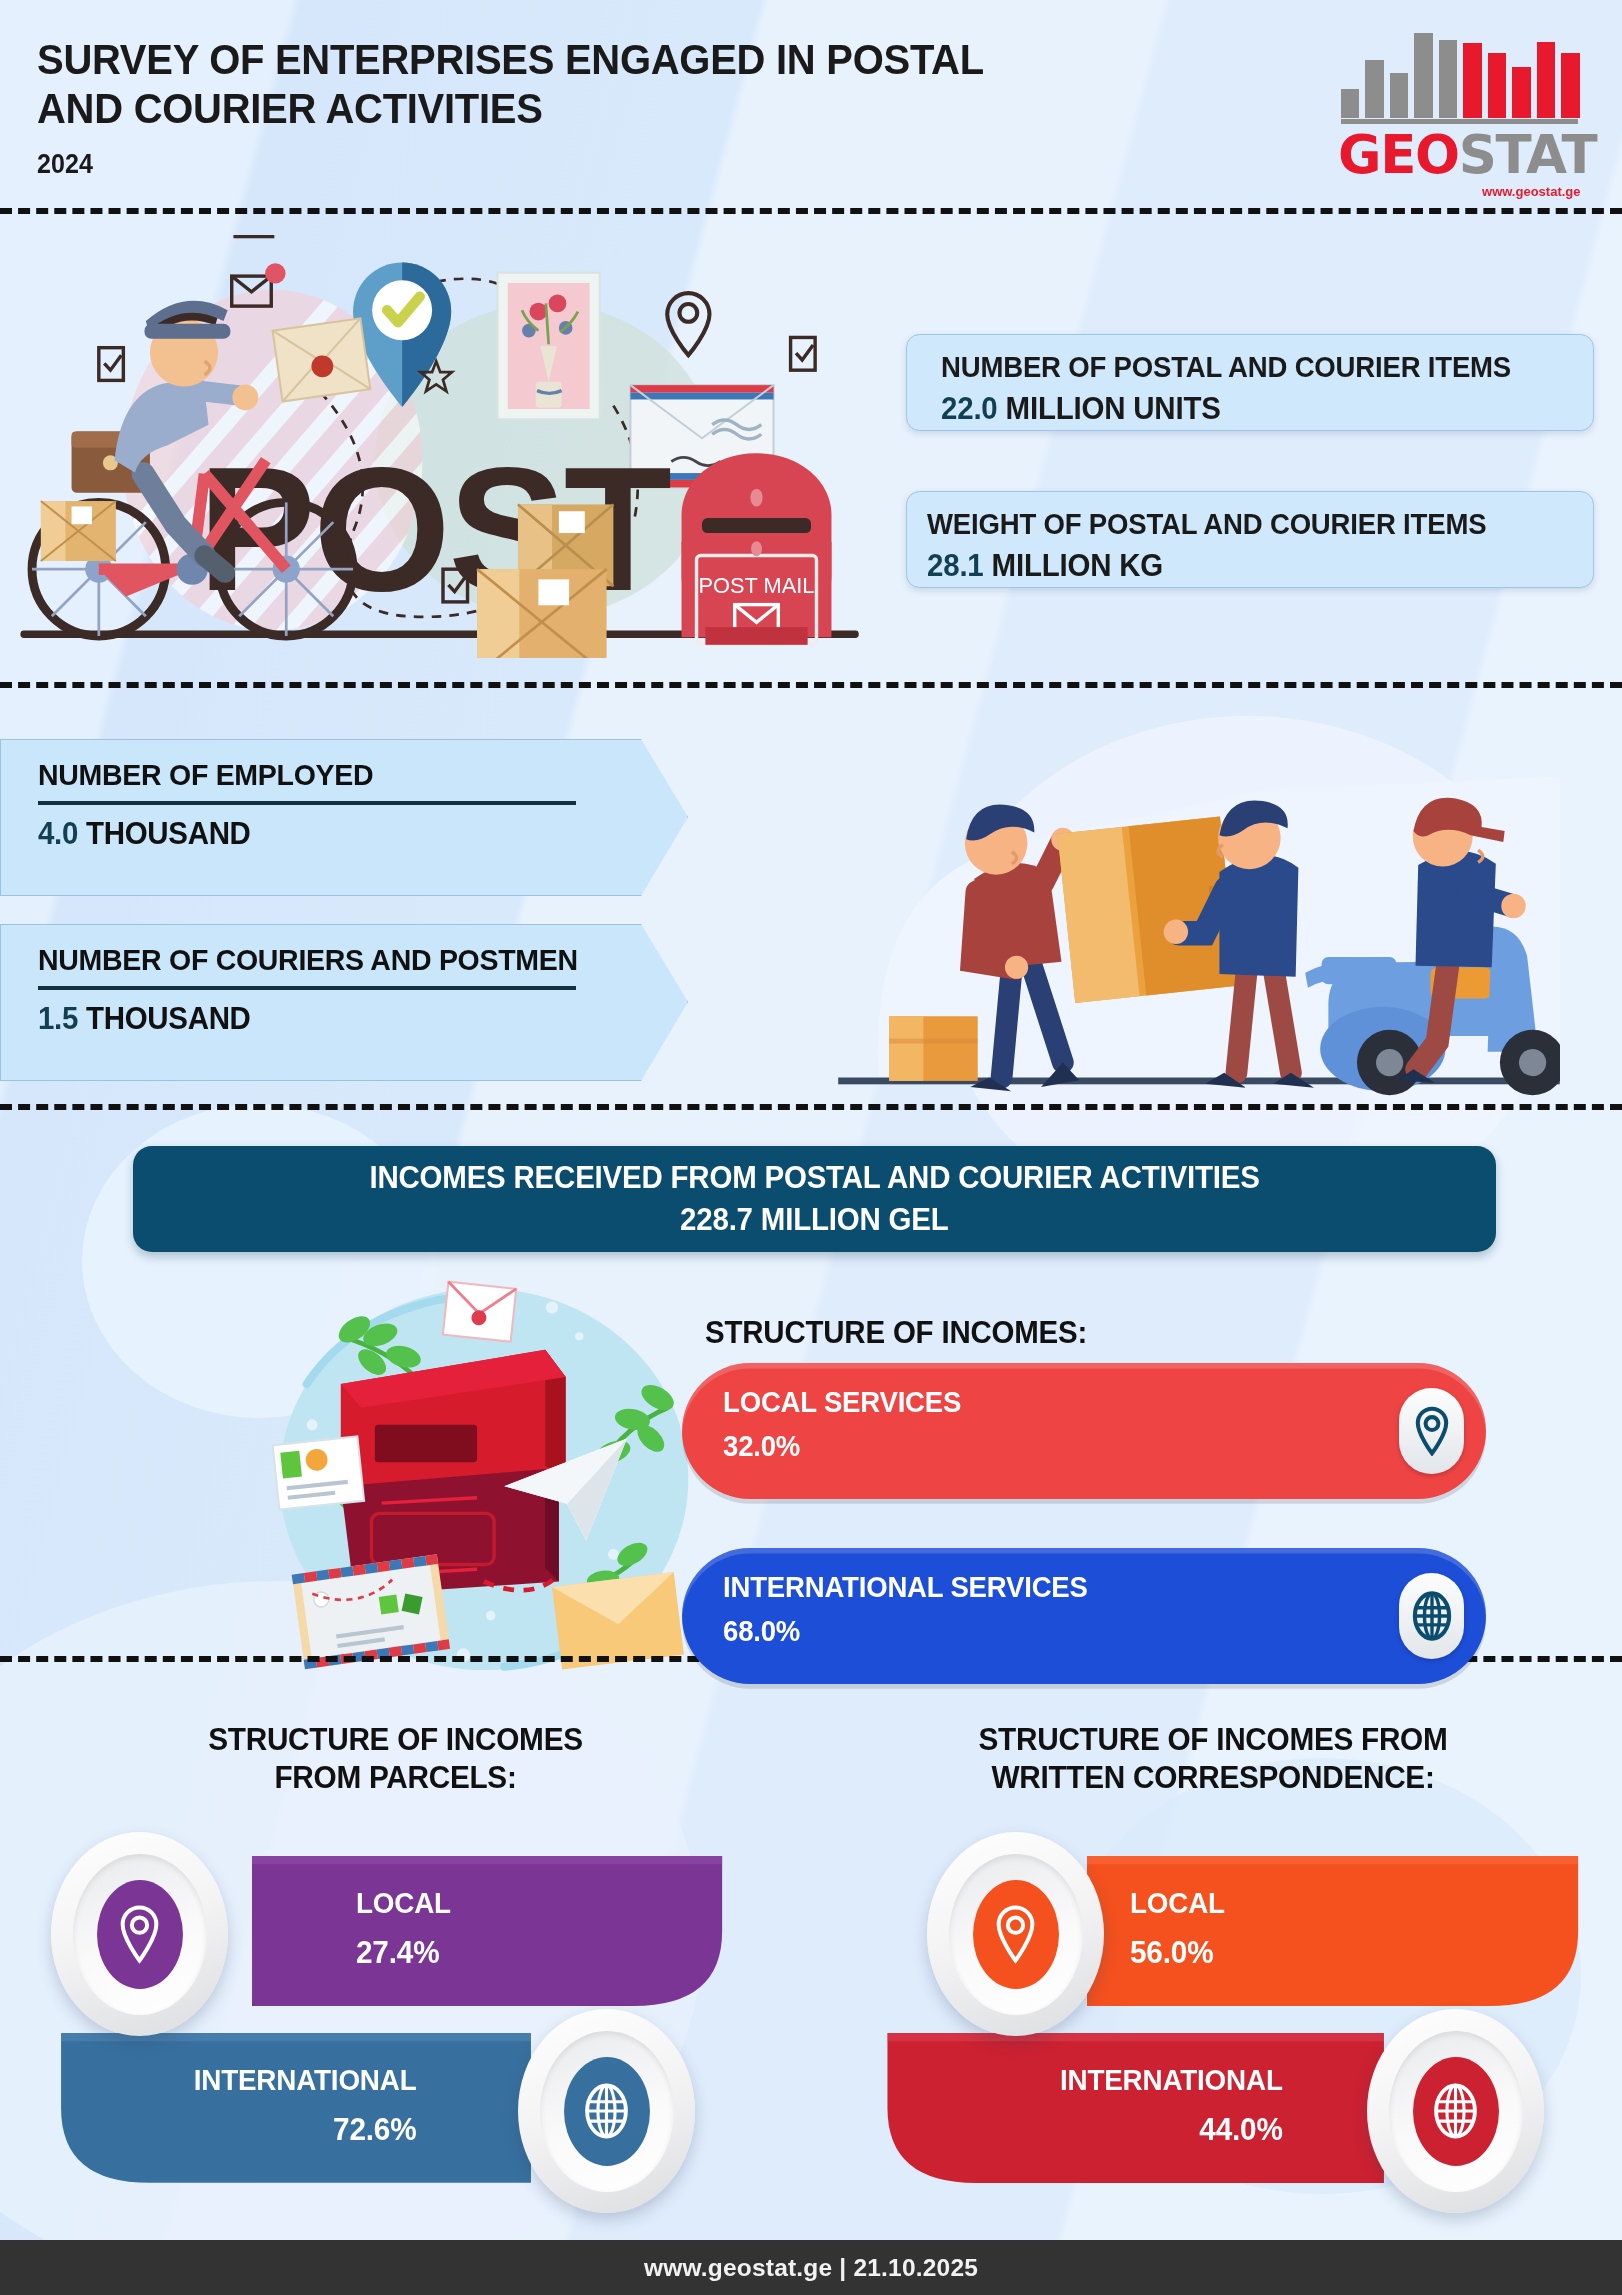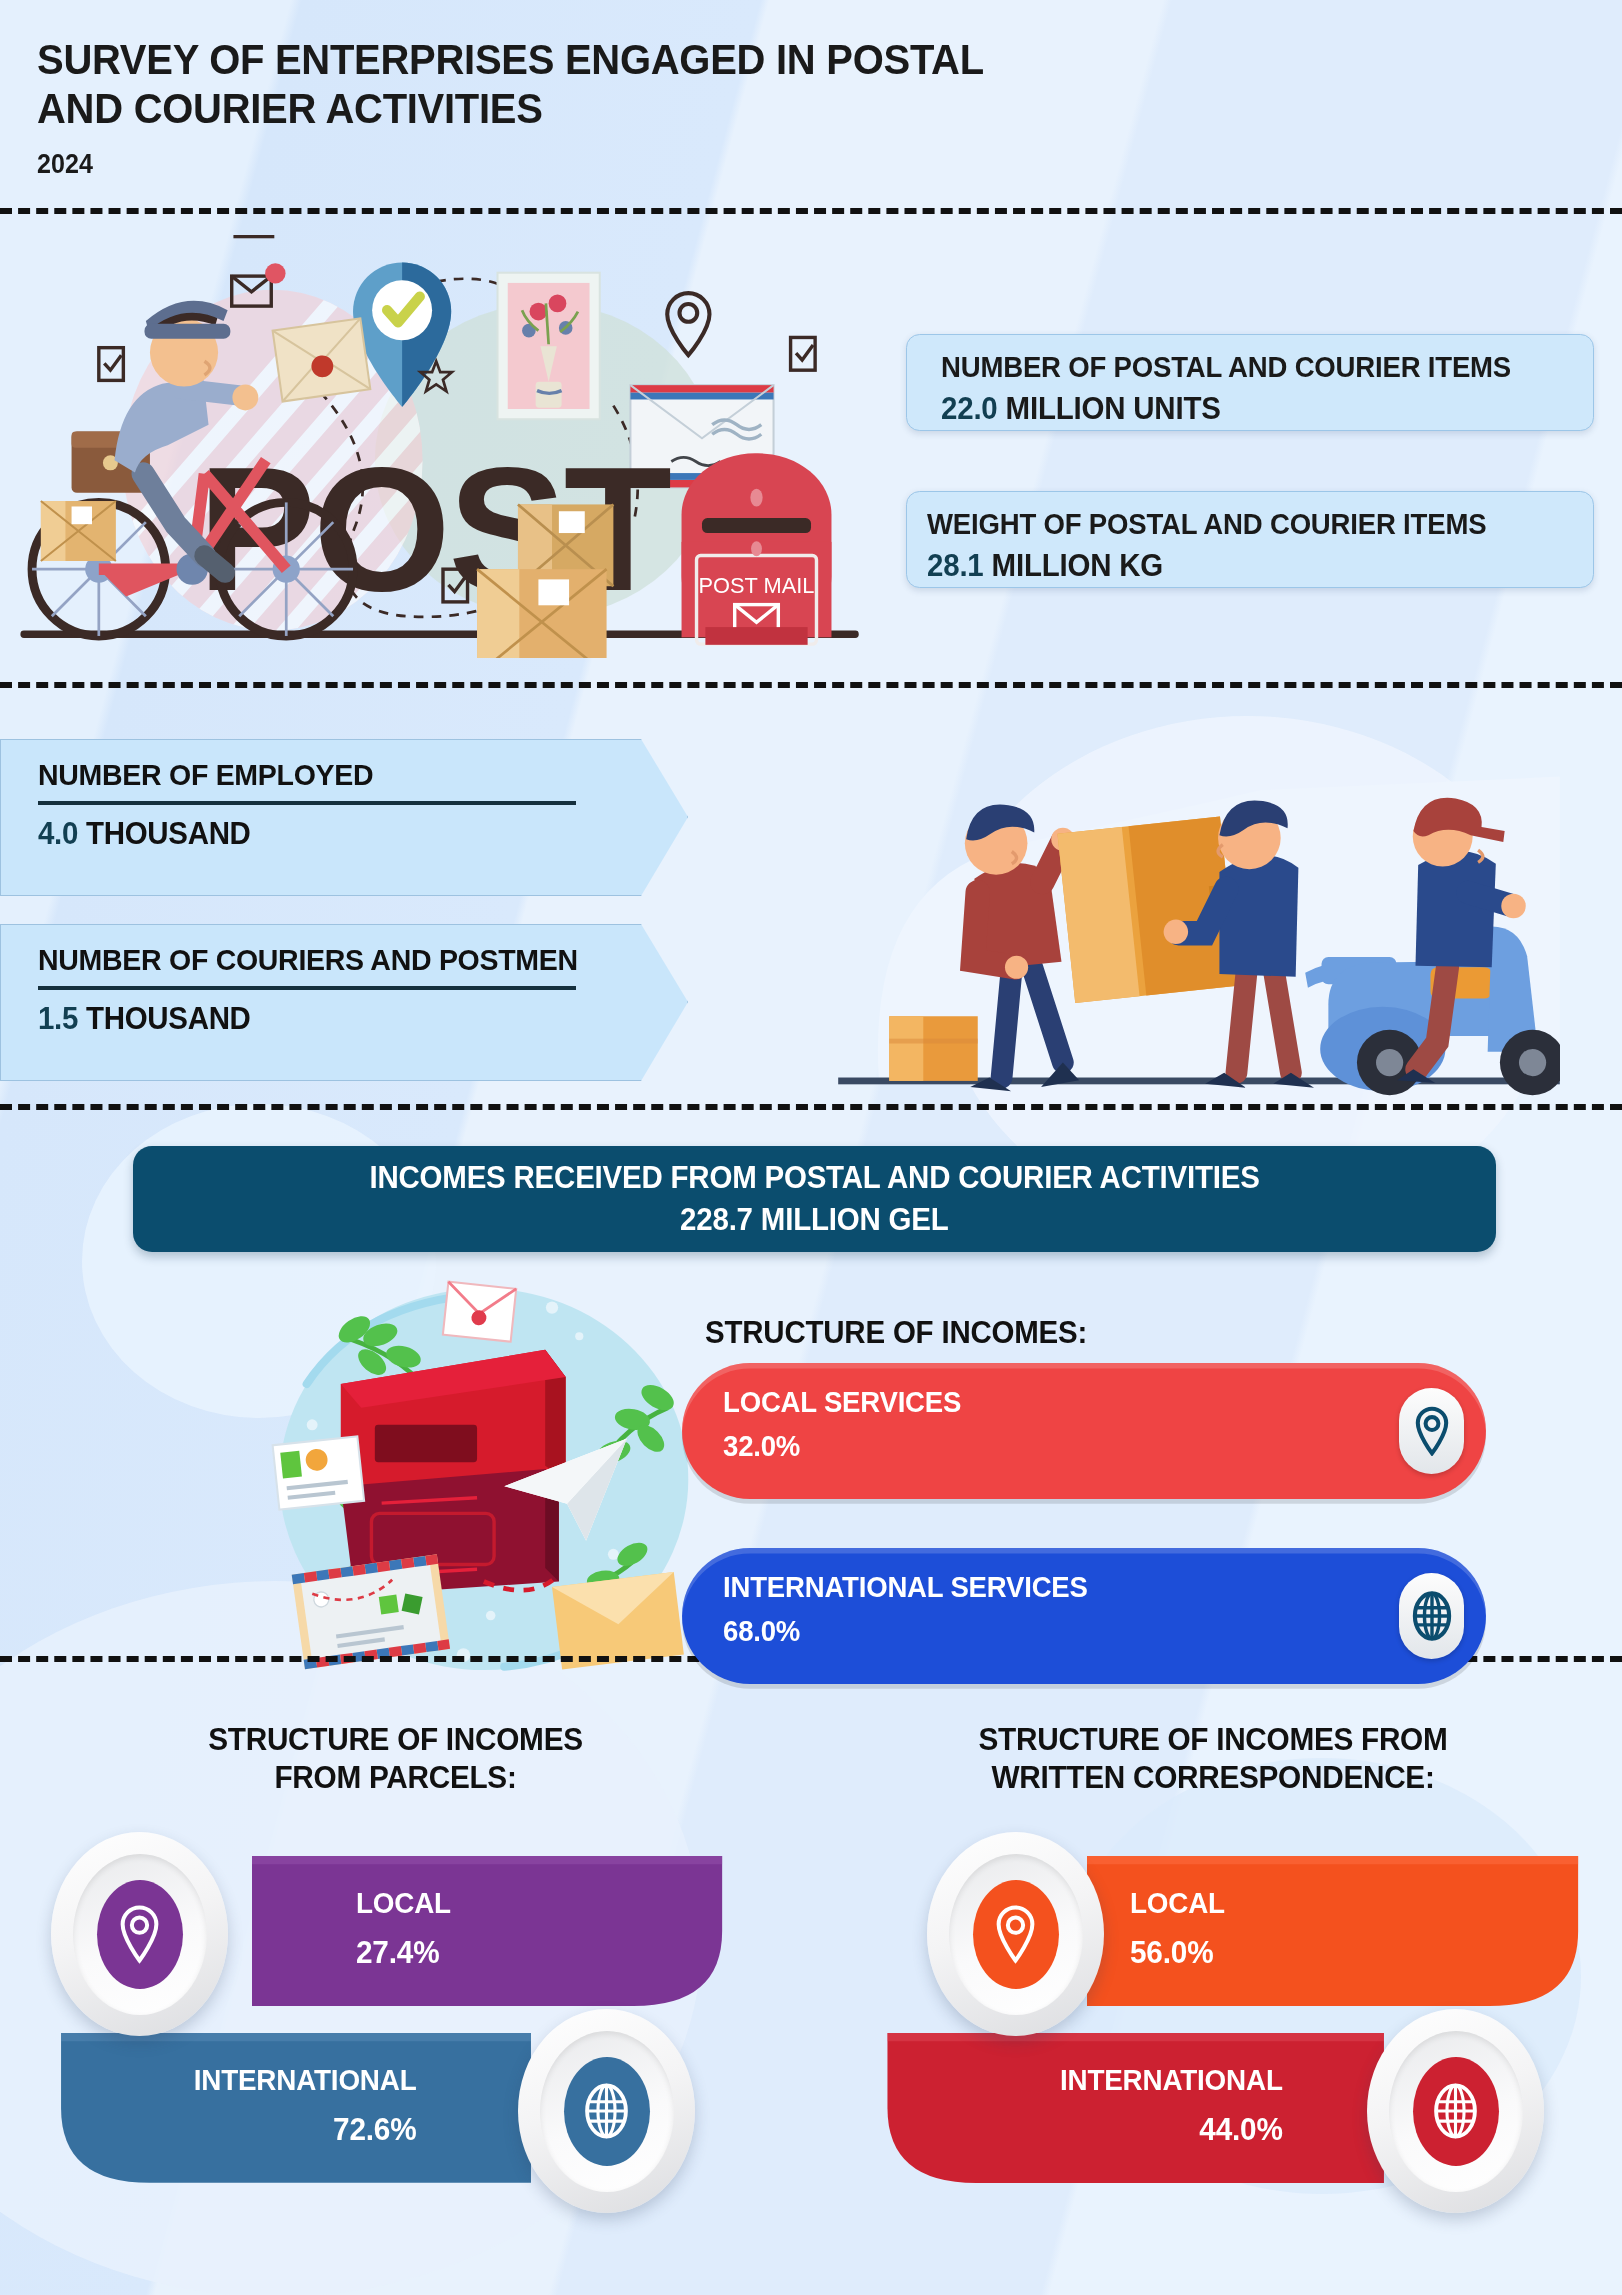--- a/index.html
+++ b/index.html
@@ -144,20 +144,37 @@
     <div class="bg-blob b4"></div>
   </div>
 
   <div class="header">
     <div class="title">
       <div>SURVEY OF ENTERPRISES ENGAGED IN POSTAL</div>
       <div>AND COURIER ACTIVITIES</div>
     </div>
     <div class="year">2024</div>
 
+    <div class="logo">
+      <div class="logo-bars">
+        <i style="height:29px;background:#8d8d8d"></i>
+        <i style="height:58px;background:#8d8d8d"></i>
+        <i style="height:45px;background:#8d8d8d"></i>
+        <i style="height:85px;background:#8d8d8d"></i>
+        <i style="height:78px;background:#8d8d8d"></i>
+        <i style="height:75px;background:#e8192c"></i>
+        <i style="height:65px;background:#e8192c"></i>
+        <i style="height:51px;background:#e8192c"></i>
+        <i style="height:76px;background:#e8192c"></i>
+        <i style="height:65px;background:#e8192c"></i>
+      </div>
+      <div class="logo-base"></div>
+      <div class="logo-word"><span class="g">GEO</span><span class="s">STAT</span></div>
+      <div class="logo-url">www.geostat.ge</div>
+    </div>
   </div>
 
   <div class="divider" style="top:208px"></div>
 
   <svg class="illo-post" viewBox="0 0 1300 620">
 
     <ellipse cx="800" cy="330" rx="250" ry="230" fill="#cfe0d9" opacity=".75"></ellipse>
     <g opacity=".6">
       <clipPath id="stripeClip">
           <ellipse cx="400" cy="330" rx="220" ry="250"></ellipse>
@@ -659,15 +676,18 @@
             <ellipse cx="29" cy="38" rx="11" ry="33" fill="none" stroke="#fff" stroke-width="4"></ellipse>
             <line x1="29" y1="5" x2="29" y2="71" stroke="#fff" stroke-width="4"></line>
             <line x1="5" y1="26" x2="53" y2="26" stroke="#fff" stroke-width="4"></line>
             <line x1="4" y1="38" x2="54" y2="38" stroke="#fff" stroke-width="4"></line>
             <line x1="5" y1="51" x2="53" y2="51" stroke="#fff" stroke-width="4"></line>
           </svg>
     </div>
       </div>
   </div>
 
+  <div class="footer">
+    <span>www.geostat.ge | 21.10.2025</span>
+  </div>
 
 </div>
 
 
 </body></html>

